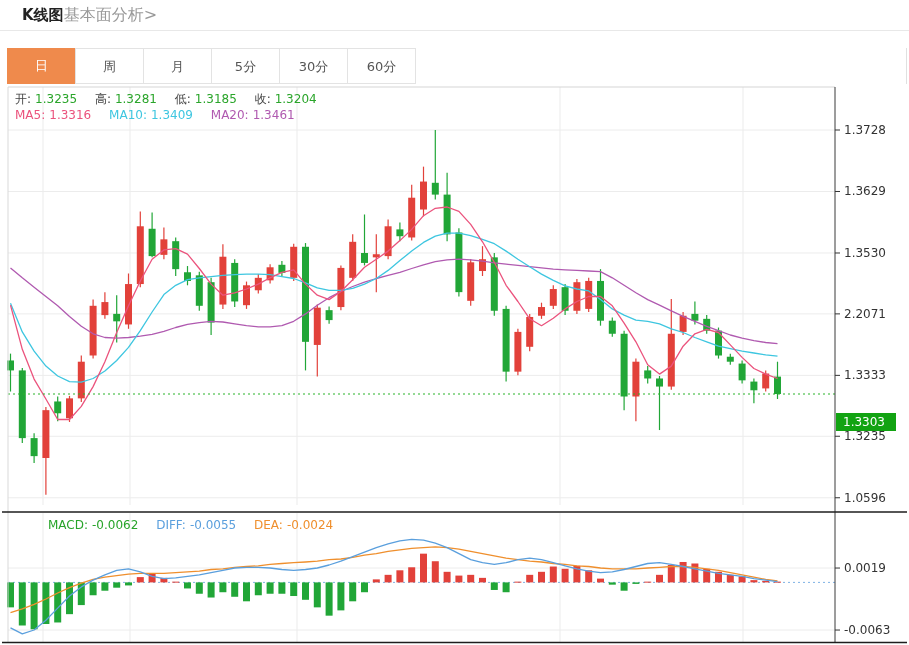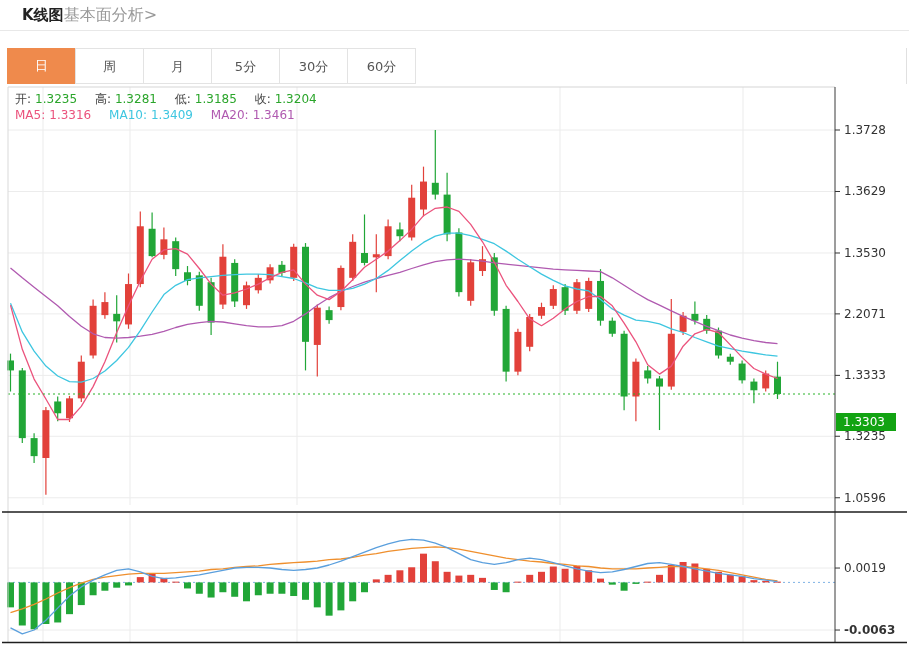--- a/index.html
+++ b/index.html
@@ -295,26 +295,31 @@
     <span class="lg-lbl">低:</span><span class="gap" style="color: rgb(42, 165, 42);">1.3185</span>
     <span class="lg-lbl">收:</span><span style="color: rgb(42, 165, 42);">1.3204</span>
   </div>
 
   <div class="legend ma-row">
     <span style="color: rgb(235, 83, 125);">MA5:</span><span class="gap" style="color: rgb(235, 83, 125);">1.3316</span>
     <span style="color: rgb(62, 198, 224);">MA10:</span><span class="gap" style="color: rgb(62, 198, 224);">1.3409</span>
     <span style="color: rgb(176, 90, 176);">MA20:</span><span style="color: rgb(176, 90, 176);">1.3461</span>
   </div>
 
+  <div class="legend macd-row">
+    <span style="color: rgb(40, 164, 42);">MACD:</span><span class="gap" style="color: rgb(40, 164, 42);">-0.0062</span>
+    <span style="color: rgb(90, 159, 221);">DIFF:</span><span class="gap" style="color: rgb(90, 159, 221);">-0.0055</span>
+    <span style="color: rgb(239, 143, 45);">DEA:</span><span style="color: rgb(239, 143, 45);">-0.0024</span>
+  </div>
 
   <div id="axis-labels">
       <div class="axis-label" style="top: 39px;">1.3728</div>
       <div class="axis-label" style="top: 100.499px;">1.3629</div>
       <div class="axis-label" style="top: 161.998px;">1.3530</div>
       <div class="axis-label" style="top: 222.875px;">2.2071</div>
       <div class="axis-label" style="top: 284.374px;">1.3333</div>
       <div class="axis-label" style="top: 345.252px;">1.3235</div>
       <div class="axis-label" style="top: 406.75px;">1.0596</div>
       <div class="axis-label" style="top: 477.034px;">0.0019</div>
-      <div class="axis-label" style="top: 539.034px; font-weight: bold;">-0.0063</div>
+      <div class="axis-label" style="top: 539.034px;">-0.0063</div>
     </div>
   <div class="price-badge" id="price-badge" style="background: rgb(18, 163, 18); top: 301.01px; margin-top: 28px;">1.3303</div>
 </div>
 
 </body></html>

